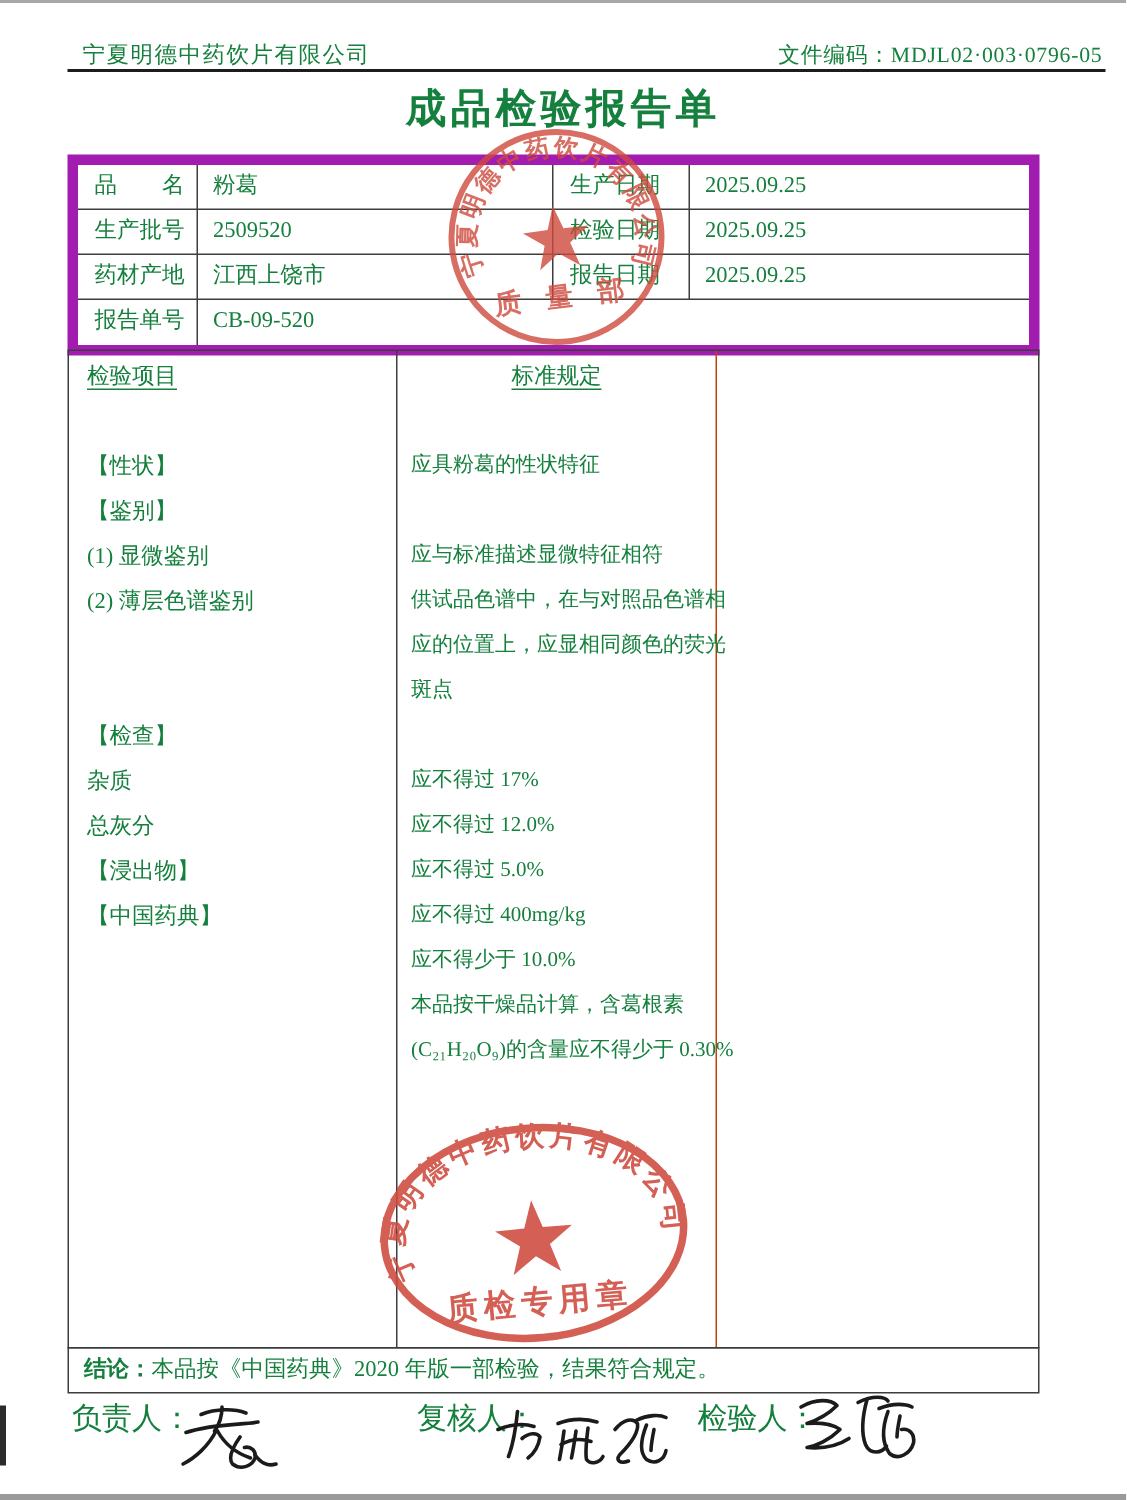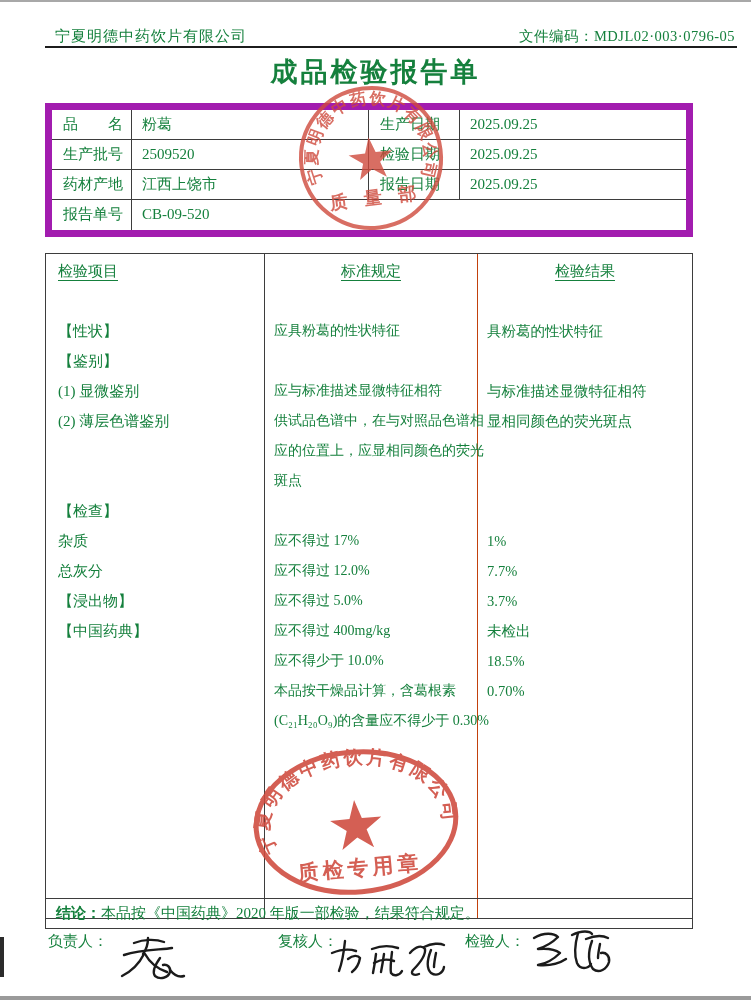--- a/index.html
+++ b/index.html
@@ -25,42 +25,42 @@
   .ic{height:30px;line-height:29px;font-size:15px;box-sizing:border-box;white-space:pre;overflow:hidden;}
   .ic.lab{padding-left:11px;}
   .ic.val{padding-left:10px;}
   .ic.br{border-right:1px solid #3d3d3d;}
   .ic.bb{border-bottom:1px solid #3d3d3d;}
   .ic.span3{grid-column:2 / span 3;}
 
   
   .main-table{
     position:absolute;left:45px;top:233px;width:648px;height:666px;box-sizing:border-box;
-    border:1px solid #3d3d3d;display:flex;z-index:1;margin-top:20px;
+    border:1px solid #3d3d3d;display:flex;z-index:1;
   }
   .mcol{box-sizing:border-box;padding-top:2px;}
   .mcol.c1{width:219px;border-right:1px solid #3d3d3d;}
   .mcol.c2{width:213px;border-right:1px solid #c2410c;}
   .mcol.c3{flex:1;}
   .line{height:30px;line-height:30px;font-size:15px;white-space:pre;overflow:visible;}
   .c1 .line{padding-left:12px;}
   .c2 .line{padding-left:9px;font-size:14px;}
   .c3 .line{padding-left:9px;font-size:14.5px;}
   .line.hdr{text-decoration:underline;text-underline-offset:4px;font-size:15px;}
   .c2 .line.hdr,.c3 .line.hdr{text-align:center;padding-left:0;}
 
   
   .conclusion{
     position:absolute;left:45px;top:898px;width:648px;height:31px;box-sizing:border-box;
     border:1px solid #3d3d3d;line-height:29px;font-size:15px;padding-left:10px;white-space:pre;z-index:1;
   }
   .concl-label{font-weight:bold;margin-top:20px;}
 
   
-  .sig-label{position:absolute;top:932px;font-size:15px;}
+  .sig-label{position:absolute;top:932px;font-size:20px;}
   .sig-label.s1{left:48px;}
   .sig-label.s2{left:278px;}
   .sig-label.s3{left:465px;}
   .sig-svg{position:absolute;z-index:2;}
   .sig-svg path{fill:none;stroke:#1b1b1b;stroke-width:2.4;stroke-linecap:round;stroke-linejoin:round;}
   .sig1{left:112px;top:934px;}
   .sig2{left:322px;top:928px;}
   .sig3{left:522px;top:924px;}
 
   
@@ -129,38 +129,20 @@
       <div class="line">应的位置上，应显相同颜色的荧光</div>
       <div class="line">斑点</div>
       <div class="line"></div>
       <div class="line">应不得过 17%</div>
       <div class="line">应不得过 12.0%</div>
       <div class="line">应不得过 5.0%</div>
       <div class="line">应不得过 400mg/kg</div>
       <div class="line">应不得少于 10.0%</div>
       <div class="line">本品按干燥品计算，含葛根素</div>
       <div class="line">(C₂₁H₂₀O₉)的含量应不得少于 0.30%</div>
-    </div>
-    <div class="mcol c3">
-      <div class="line hdr">检验结果</div>
-      <div class="line"></div>
-      <div class="line">具粉葛的性状特征</div>
-      <div class="line"></div>
-      <div class="line">与标准描述显微特征相符</div>
-      <div class="line">显相同颜色的荧光斑点</div>
-      <div class="line"></div>
-      <div class="line"></div>
-      <div class="line"></div>
-      <div class="line">1%</div>
-      <div class="line">7.7%</div>
-      <div class="line">3.7%</div>
-      <div class="line">未检出</div>
-      <div class="line">18.5%</div>
-      <div class="line">0.70%</div>
-      <div class="line"></div>
     </div>
   </div>
 
   <div class="conclusion"><span class="concl-label">结论：</span><span>本品按《中国药典》2020 年版一部检验，结果符合规定。</span></div>
 
   <div class="sig-label s1">负责人：</div>
   <div class="sig-label s2">复核人：</div>
   <div class="sig-label s3">检验人：</div>
 
   <svg class="sig-svg sig1" width="100" height="50" viewBox="0 0 100 50">

